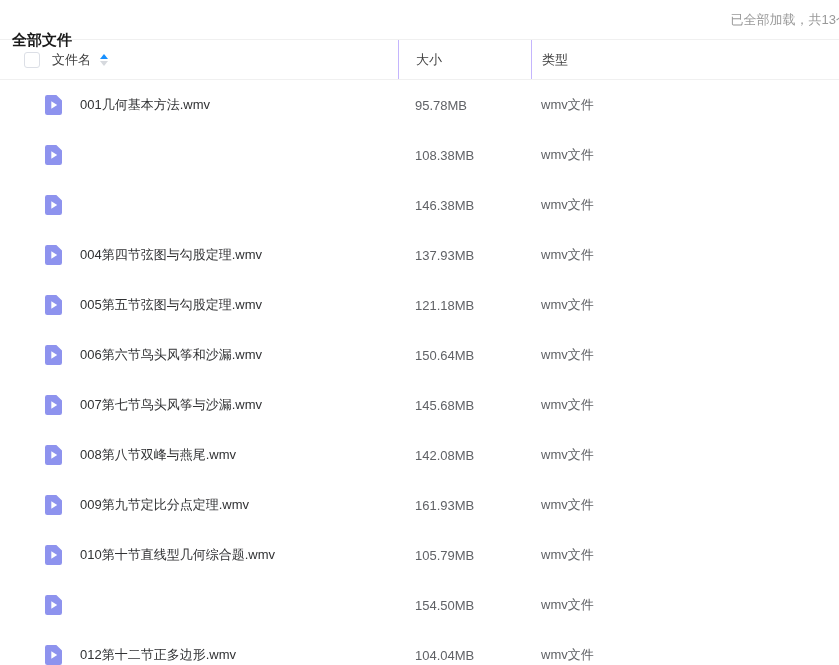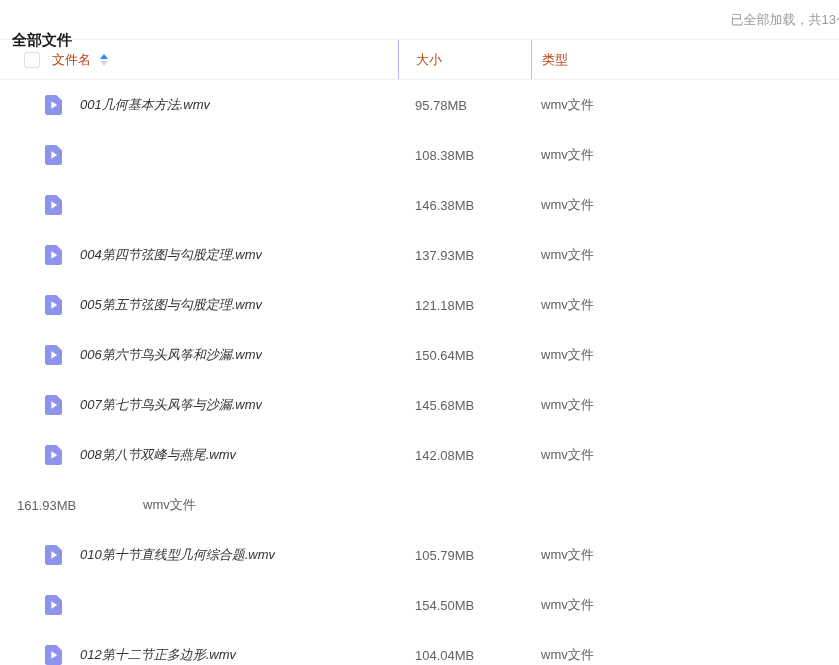--- a/index.html
+++ b/index.html
@@ -40,21 +40,21 @@
     color: #999;
     white-space: nowrap;
   }
 
   
   .table-header {
     display: flex;
     height: 40px;
     align-items: center;
     border-bottom: 1px solid #f0f0f0;
-    color: #c2410c;
+    color: #404040;
     font-size: 13px;
   }
   .col-name {
     width: 398px;
     flex: none;
     display: flex;
     align-items: center;
     height: 100%;
   }
   .col-size {
@@ -125,21 +125,20 @@
     height: 20px;
     flex: none;
     display: block;
   }
   .file-name {
     margin-left: 18px;
     color: #303133;
     white-space: nowrap;
     overflow: hidden;
     text-overflow: ellipsis;
-    font-style: italic;
   }
   .file-size, .file-type { color: #606266; }
 </style>
 </head>
 <body>
 
 <div class="screen">
 
   <div class="titlebar">
     <div class="page-title">全部文件</div>
@@ -284,20 +283,27 @@
       </div>
       <div class="col-size">
         <span class="file-size">142.08MB</span>
       </div>
       <div class="col-type">
         <span class="file-type">wmv文件</span>
       </div>
     </div>
 
     <div class="file-row">
+      <div class="col-name">
+        <svg class="file-icon" viewBox="0 0 17 20" xmlns="http://www.w3.org/2000/svg">
+          <path d="M2.2 0 H11.3 L17 5.6 V17.8 A2.2 2.2 0 0 1 14.8 20 H2.2 A2.2 2.2 0 0 1 0 17.8 V2.2 A2.2 2.2 0 0 1 2.2 0 Z" fill="#8e93ee"></path>
+          <path d="M6.3 6.3 L12.2 10 L6.3 13.7 Z" fill="#ffffff"></path>
+        </svg>
+        <span class="file-name">009第九节定比分点定理.wmv</span>
+      </div>
       <div class="col-size">
         <span class="file-size">161.93MB</span>
       </div>
       <div class="col-type">
         <span class="file-type">wmv文件</span>
       </div>
     </div>
 
     <div class="file-row">
       <div class="col-name">

